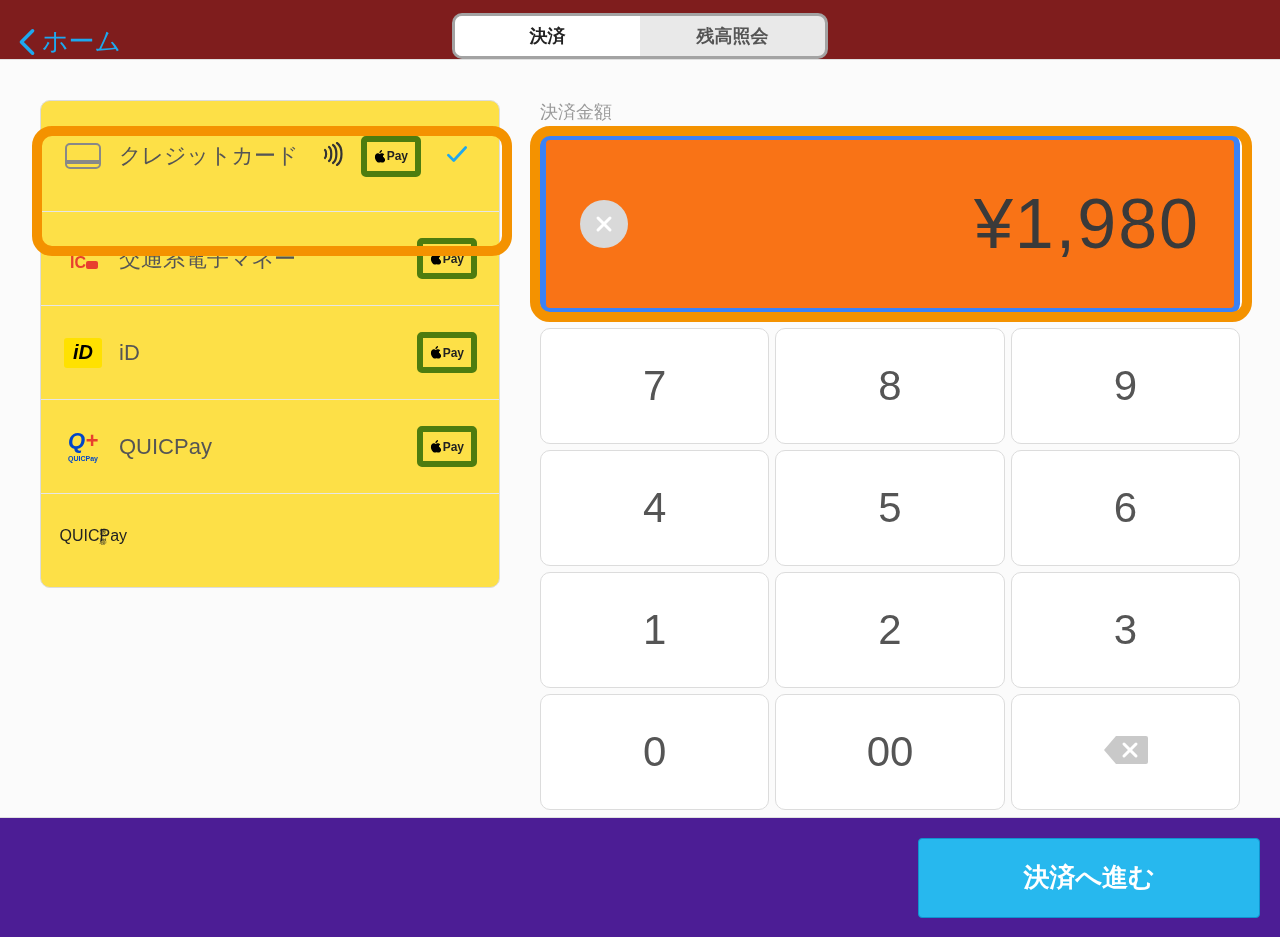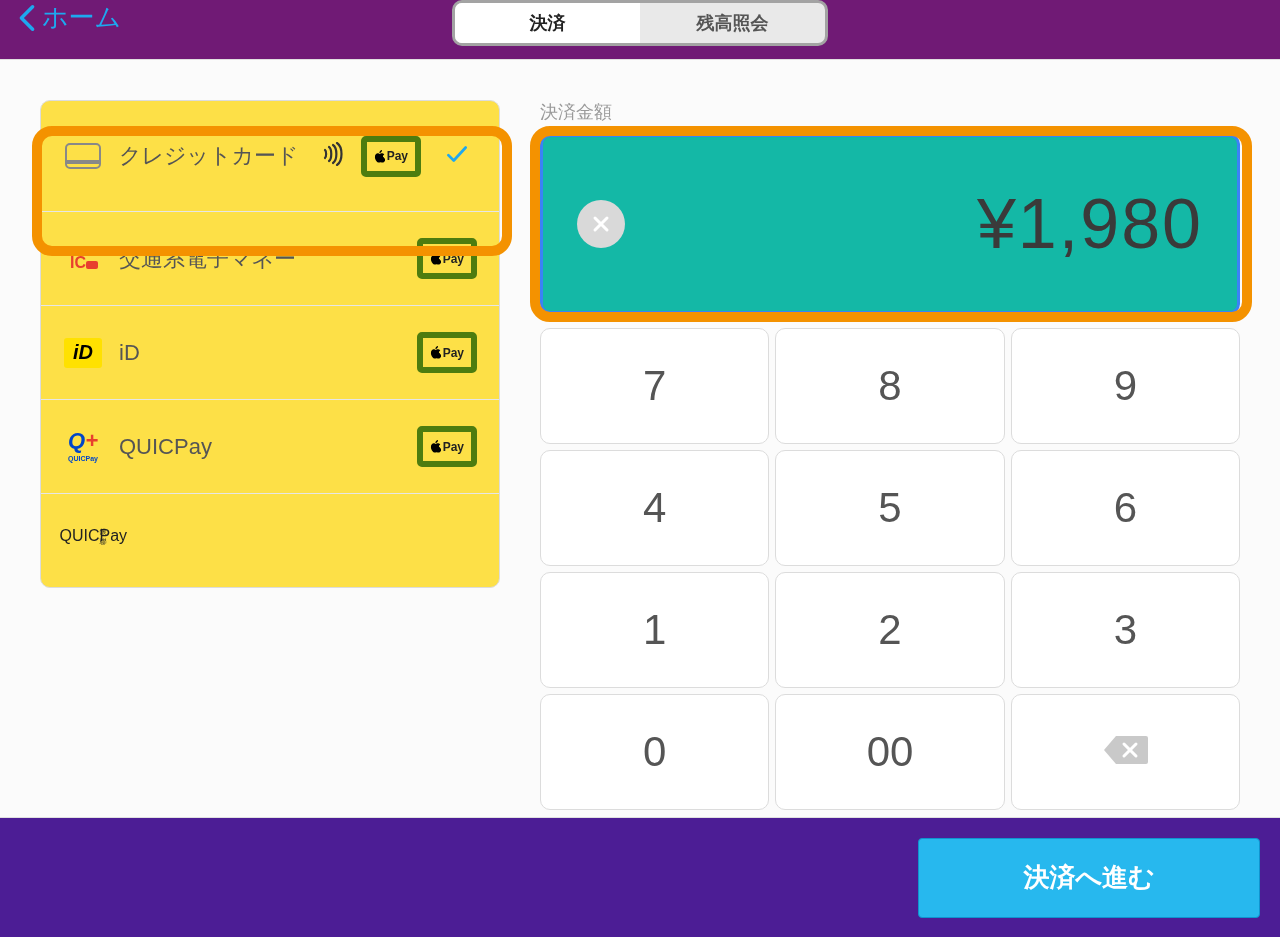--- a/index.html
+++ b/index.html
@@ -1,18 +1,18 @@
 <!DOCTYPE html>
 <html><head>
 <meta charset="utf-8">
 <style>
   * { box-sizing: border-box; margin: 0; padding: 0; }
   html, body { width: 1280px; height: 937px; font-family: -apple-system, "Hiragino Sans", "Helvetica Neue", Arial, sans-serif; background:#fbfbfb; color:#222; }
   
-  .topbar { height:60px; border-bottom:1px solid #e0e0e0; background:#701a75; display:flex; align-items:flex-start; position:relative; }
+  .topbar { height:60px; border-bottom:1px solid #e0e0e0; background:#7f1d1d; display:flex; align-items:flex-end; position:relative; }
   .back { display:flex; align-items:center; color:#1ea8ef; font-size:26px; margin-left:18px; cursor:pointer; }
   .back svg { width:18px; height:28px; margin-right:6px; }
   .segmented { position:absolute; left:50%; transform:translateX(-50%); display:flex; border:3px solid #a3a3a3; border-radius:10px; overflow:hidden; background:#e9e9e9; }
   .segmented .seg { width:185px; height:40px; display:flex; align-items:center; justify-content:center; font-size:18px; font-weight:700; color:#555; cursor:pointer; }
   .segmented .seg.active { background:#ffffff; color:#222; }
   
   .main { display:flex; padding:40px 40px 0 40px; gap:40px; height:calc(100% - 60px - 120px); }
   .col-left { width:460px; }
   .col-right { flex:1; }
   .section-label { font-size:18px; color:#9a9a9a; margin-bottom:10px; }
@@ -35,21 +35,21 @@
   .up-badge { width:40px; height:28px; display:flex; }
   .up-badge span{ flex:1; font-size:6px; color:#fff; display:flex;align-items:flex-end;justify-content:center; padding-bottom:1px;}
   .up-badge .r{background:#d8232a; transform:skewX(-8deg); border-radius:3px 0 0 3px;}
   .up-badge .b{background:#00447c; transform:skewX(-8deg);}
   .up-badge .g{background:#007b3e; transform:skewX(-8deg); border-radius:0 3px 3px 0;}
   
   .hl-box { position:absolute; border:10px solid #f49200; border-radius:20px; pointer-events:none; z-index:50; }
   .hl1 { left:32px; top:126px; width:480px; height:130px; }
   .hl2 { left:530px; top:126px; width:722px; height:196px; }
   
-  .amount-box { background:#14b8a6; border:3px solid #3b82f6; border-radius:10px; height:180px; display:flex; align-items:center; padding:0 34px; }
+  .amount-box { background:#f97316; border:6px solid #3b82f6; border-radius:10px; height:180px; display:flex; align-items:center; padding:0 34px; }
   .clear-btn { width:48px; height:48px; border-radius:24px; background:#d9d9d9; display:flex; align-items:center; justify-content:center; cursor:pointer; }
   .clear-btn svg { width:20px; height:20px; }
   .amount-text { margin-left:auto; font-size:70px; font-weight:400; color:#3a3a3a; letter-spacing:2px; }
   
   .keypad { margin-top:14px; display:grid; grid-template-columns:repeat(3,1fr); gap:6px; }
   .key { background:#fff; border:1px solid #dcdcdc; border-radius:10px; height:116px; display:flex; align-items:center; justify-content:center; font-size:42px; color:#555; cursor:pointer; }
   .key .bsp svg { width:46px; height:32px; }
   
   .footer { position:absolute; left:0; right:0; bottom:0; height:120px; border-top:1px solid #e0e0e0; background:#4c1d95; display:flex; align-items:center; justify-content:flex-end; padding-right:20px; }
   .proceed { width:342px; height:80px; background:#27b8ee; border:1px solid #0f94cf; color:#fff; font-size:26px; font-weight:700; border-radius:4px; cursor:pointer; display:flex;align-items:center;justify-content:center; }

